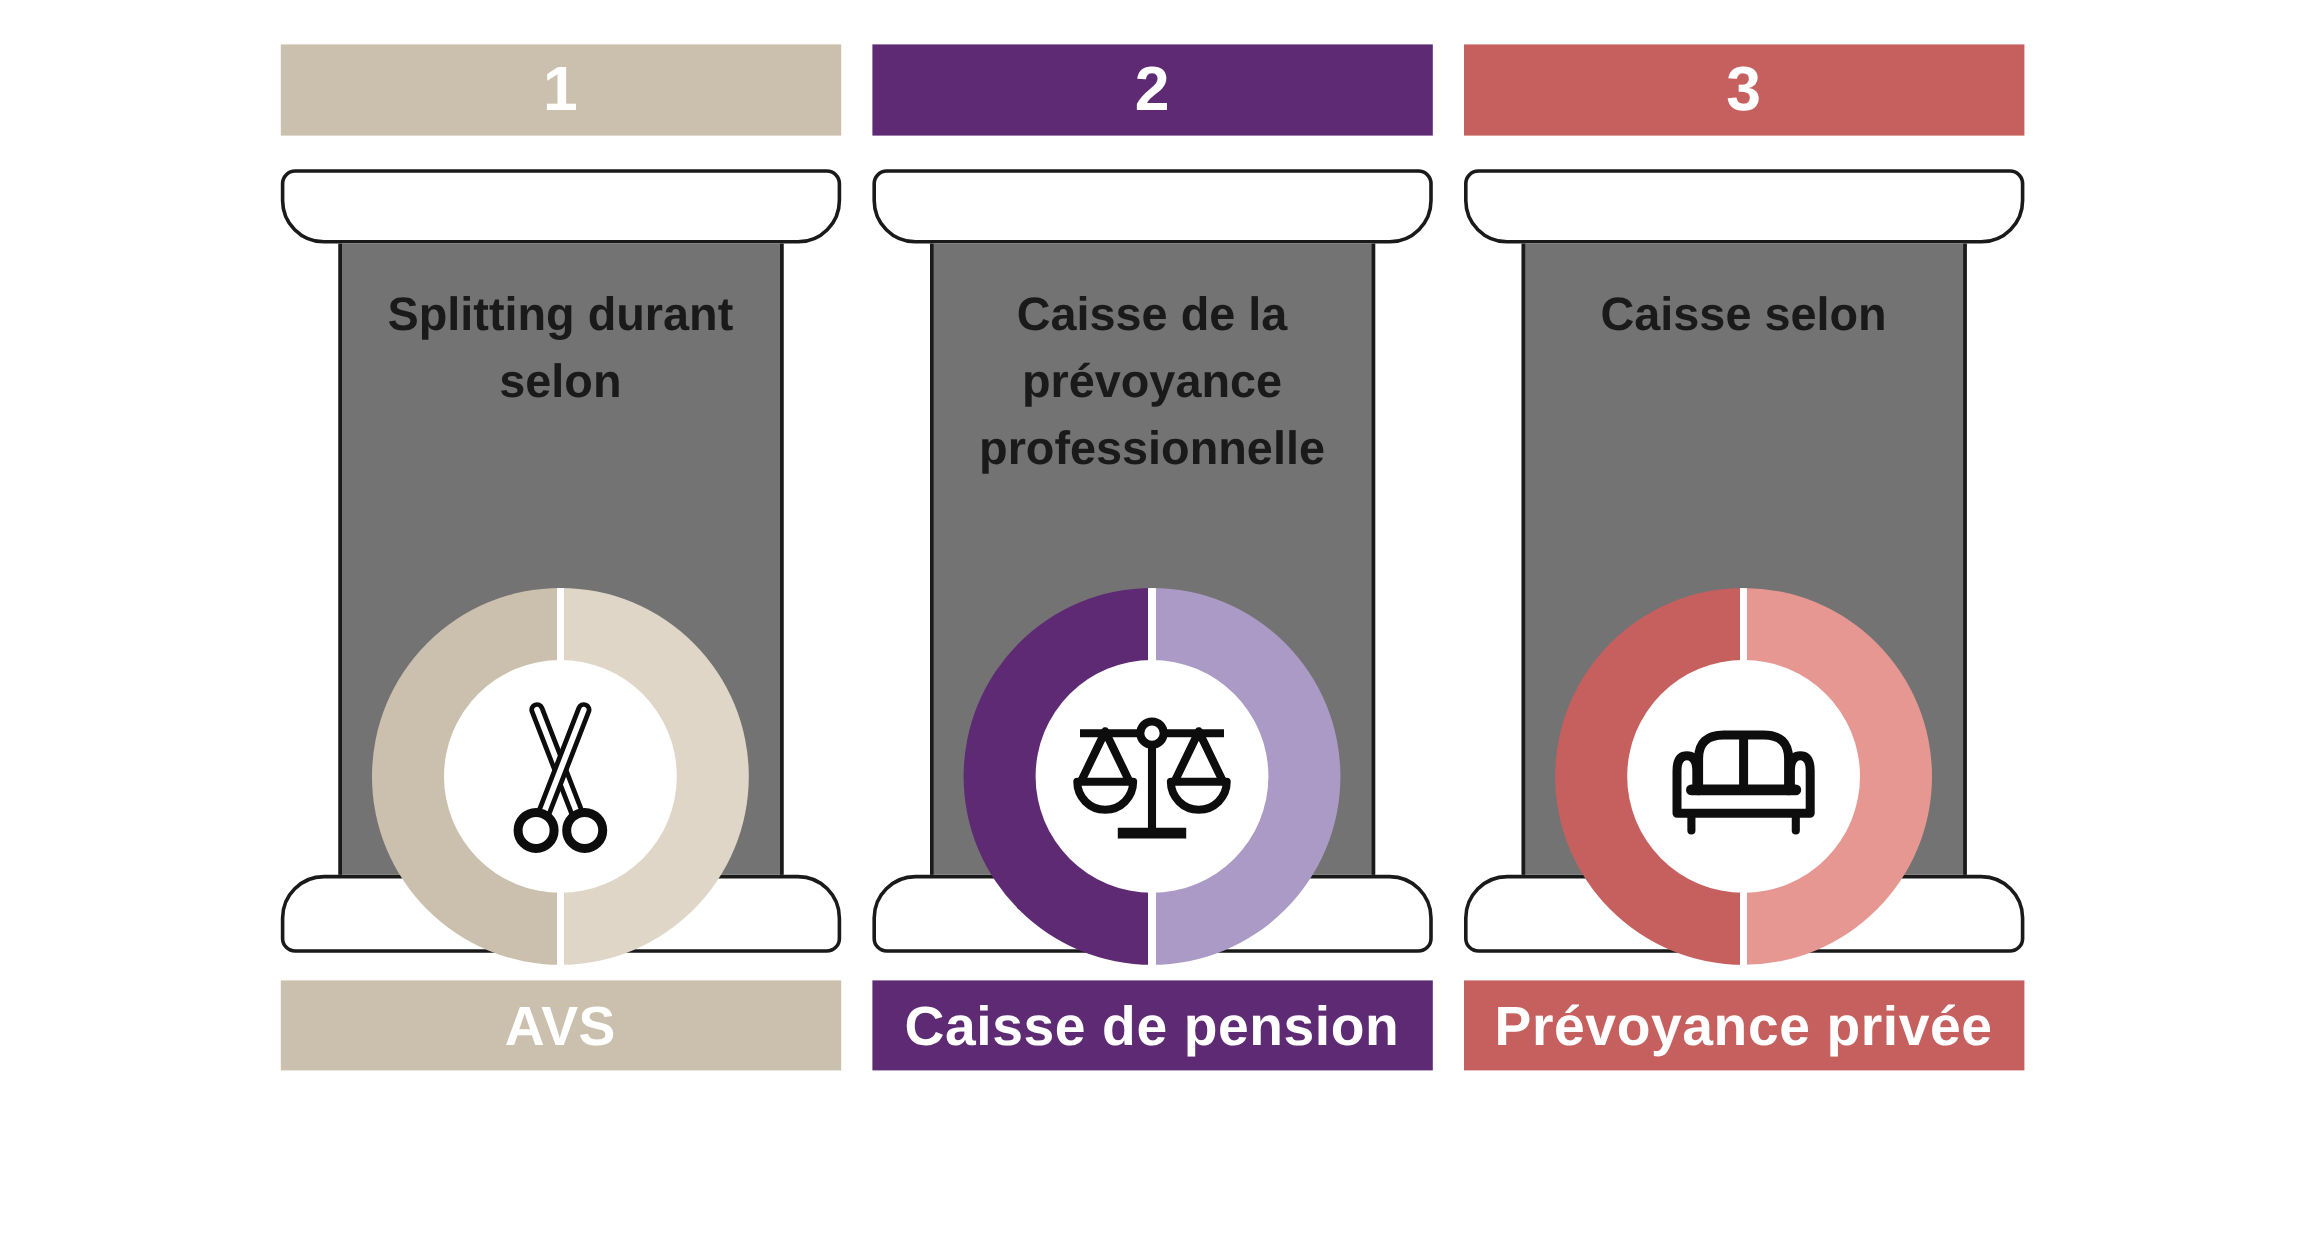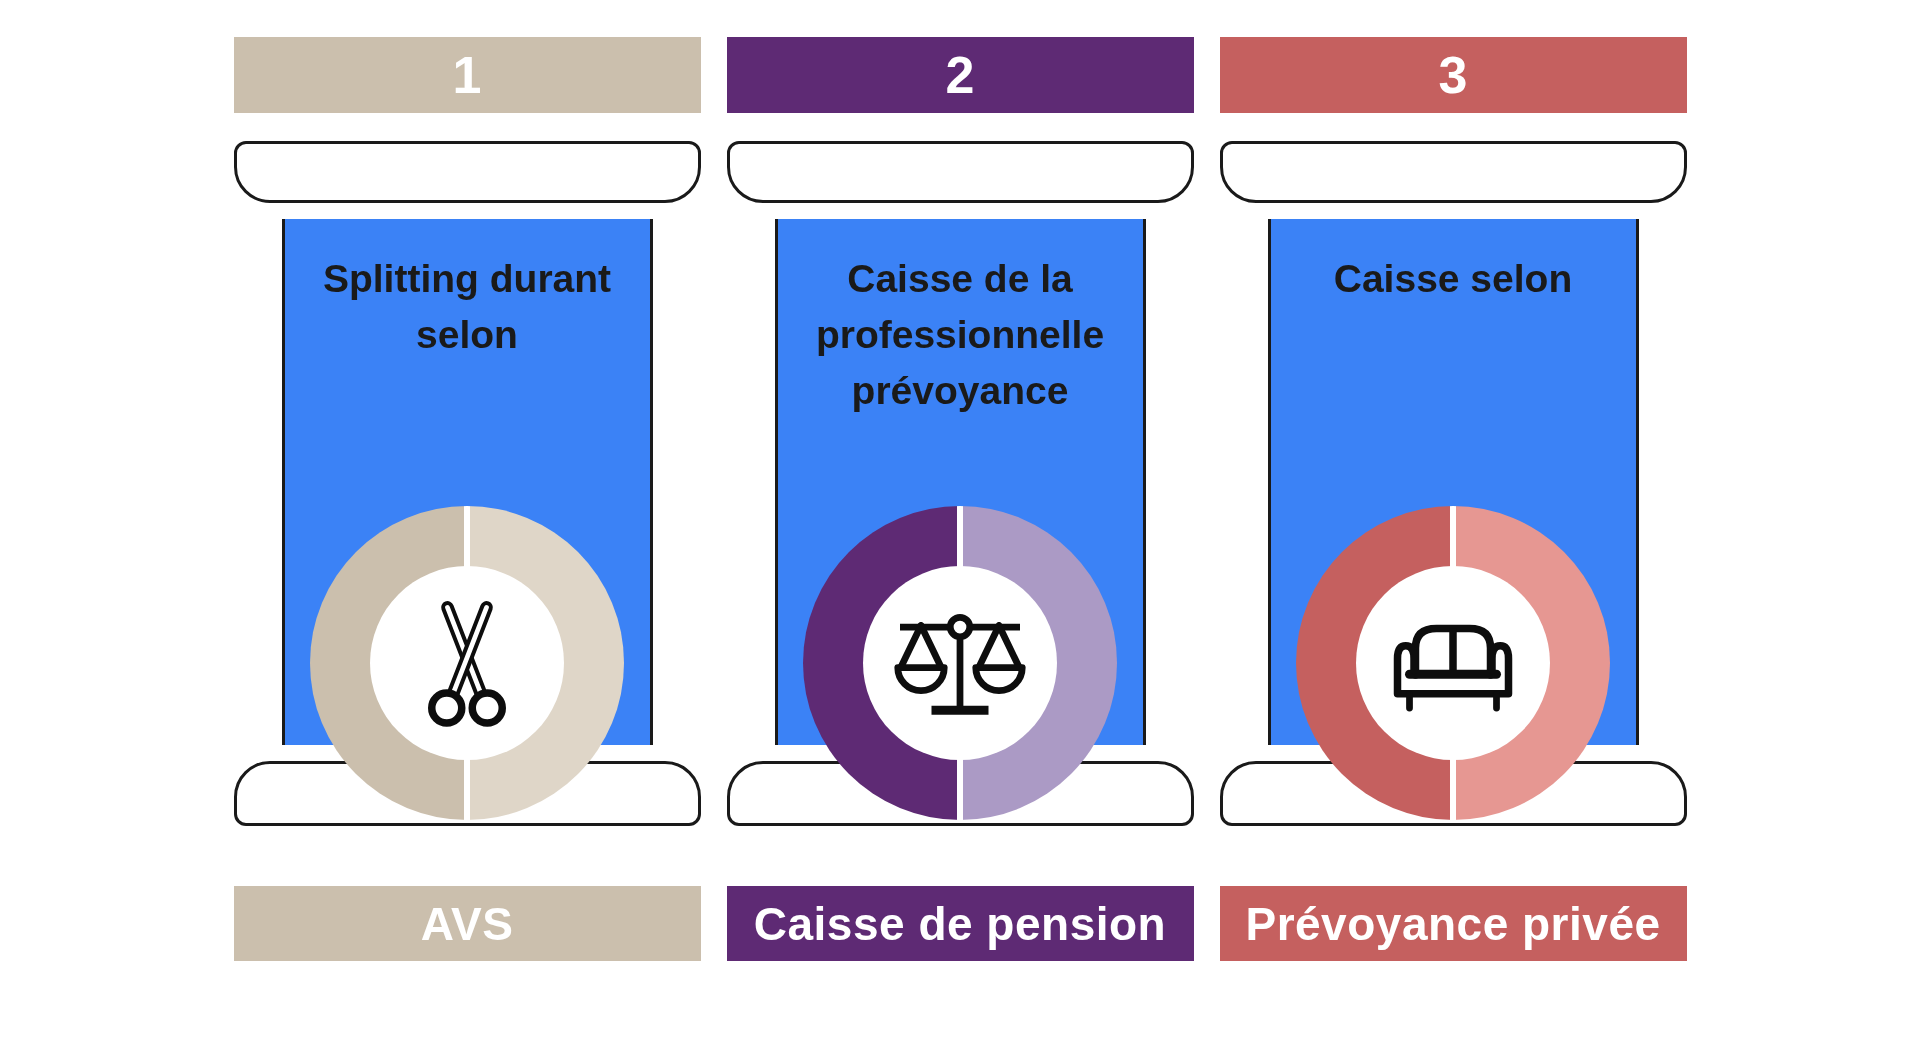--- a/index.html
+++ b/index.html
@@ -13,26 +13,26 @@
   html,body{width:1920px; height:1037px; background:var(--background);
     font-family:"Liberation Sans", sans-serif; overflow:hidden;}
   .diagram{display:flex; gap:26px; justify-content:center; padding-top:37px;}
   .pillar{width:467px; display:flex; flex-direction:column;}
   .p1{--main:var(--pillar1_main); --light:var(--pillar1_light);}
   .p2{--main:var(--pillar2_main); --light:var(--pillar2_light);}
   .p3{--main:var(--pillar3_main); --light:var(--pillar3_light);}
   .band{height:76px; background:var(--main); color:var(--band_text);
     font-weight:bold; display:flex; align-items:center; justify-content:center;}
   .header-band{font-size:52px; margin-bottom:28px;}
-  .footer-band{height:75px; font-size:46px; letter-spacing:0.5px;margin-top:37px;}
+  .footer-band{height:75px; font-size:46px; letter-spacing:0.5px;}
   .capital{height:62px; background:#fff; border:3px solid var(--pillar_outline);
     border-radius:12px 12px 36px 36px;}
-  .shaft{height:526px; margin:16px 48px; position:relative;
+  .shaft{height:526px; margin:0 48px; position:relative;
     border-left:3px solid var(--pillar_outline);
-    border-right:3px solid var(--pillar_outline); background:#3b82f6;}
+    border-right:3px solid var(--pillar_outline); background:#737373;}
   .base{height:65px; background:#fff; border:3px solid var(--pillar_outline);
     border-radius:36px 36px 12px 12px; margin-bottom:23px;}
   .pillar-text{margin:32px -46px 0; text-align:center; font-size:39px;
     font-weight:bold; line-height:56px; color:var(--text); position:relative; z-index:2;}
   .pillar-text span{display:block;}
   .donut{position:absolute; top:287px; left:50%; transform:translateX(-50%);
     width:314px; height:314px; border-radius:50%;
     background:linear-gradient(90deg, var(--main) 0 calc(50% - 3px),
       #fff calc(50% - 3px) calc(50% + 3px),
       var(--light) calc(50% + 3px) 100%);}
@@ -75,22 +75,22 @@
   </div>
 
   <div class="pillar p2">
     <div class="band header-band">
       <span>2</span>
     </div>
     <div class="capital"></div>
     <div class="shaft">
       <div class="pillar-text">
         <span>Caisse de la</span>
+        <span>prévoyance</span>
         <span>professionnelle</span>
-        <span>prévoyance</span>
         <span></span>
       </div>
       <div class="donut">
         <div class="donut-hole">
           <svg class="icon-svg" width="150" height="150" viewBox="0 0 100 100" fill="none">
             <line x1="10" y1="26" x2="90" y2="26" stroke="currentColor" stroke-width="4.5"></line>
             <line x1="50" y1="33" x2="50" y2="79" stroke="currentColor" stroke-width="4.5"></line>
             <line x1="31" y1="81.5" x2="69" y2="81.5" stroke="currentColor" stroke-width="6"></line>
             <path d="M 24 25 L 10.5 53 M 24 25 L 37.5 53" stroke="currentColor" stroke-width="4.5" stroke-linecap="round"></path>
             <path d="M 39.5 53 A 15.5 15.5 0 0 1 8.5 53 Z" fill="#fff" stroke="currentColor" stroke-width="4.5" stroke-linejoin="round"></path>

